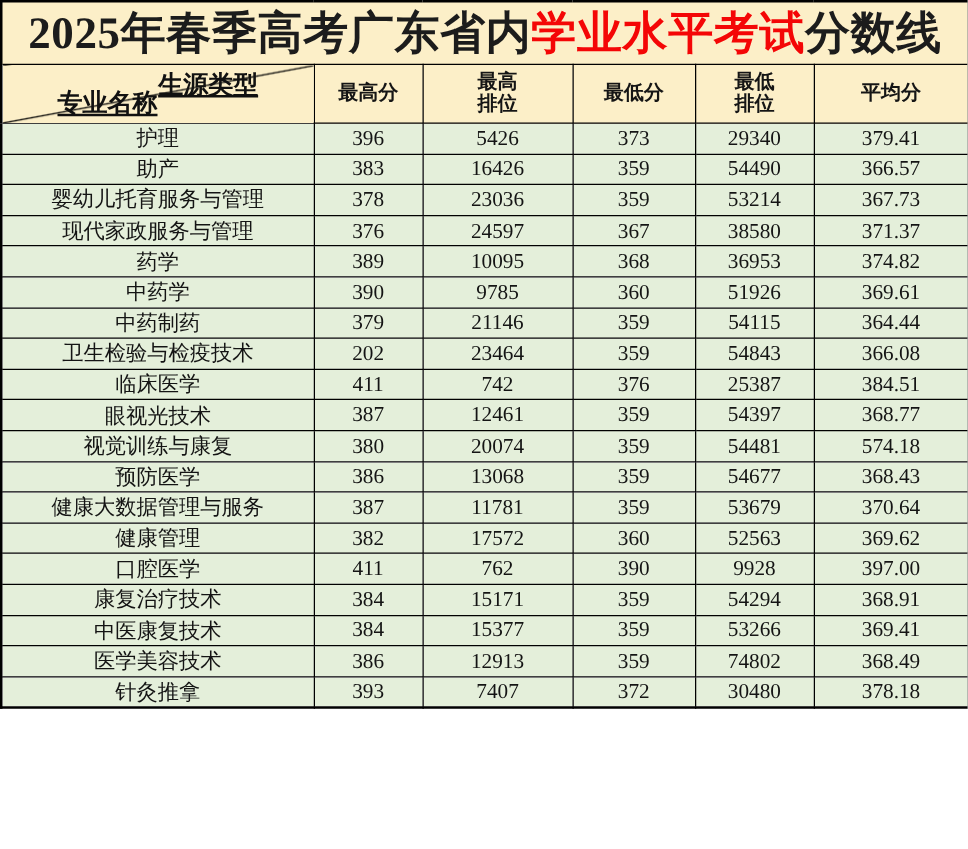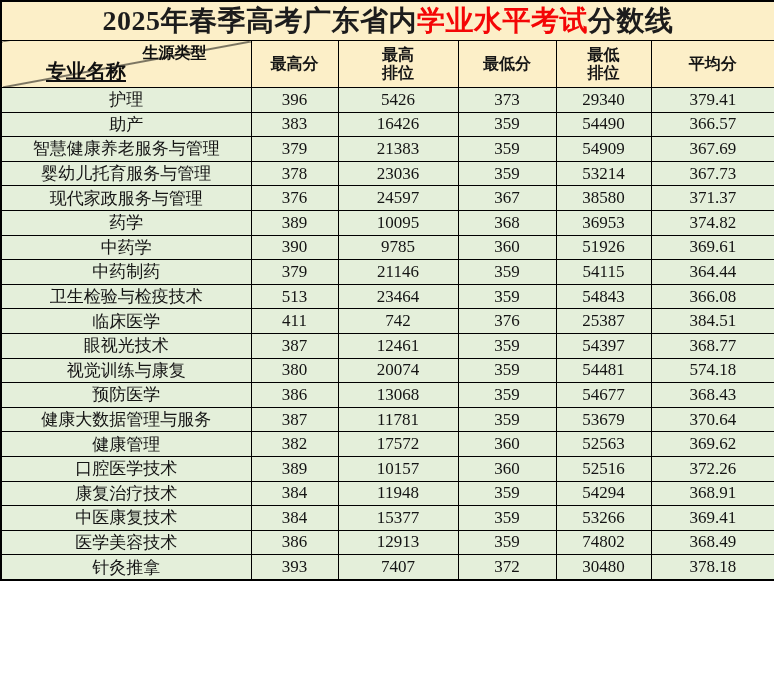--- a/index.html
+++ b/index.html
@@ -28,21 +28,21 @@
   col.c-min   { width: 98px; }
   col.c-minr  { width: 95px; }
   col.c-avg   { width: 124px; }
 
   
   th.title-cell {
     height: 38px;
     background: #fcefc8;
     border: 2px solid #000;
     border-bottom: 1px solid #000;
-    font-size: 28px;
+    font-size: 36px;
     font-weight: bold;
     text-align: center;
     vertical-align: middle;
     letter-spacing: 0.5px;
     padding: 0;
     white-space: nowrap;
     color: #1c1c1c;
   }
   .title-red { color: #f40606; }
 
@@ -67,22 +67,23 @@
     background-image: linear-gradient(to bottom right,
       transparent calc(50% - 1px), #000 50%, transparent calc(50% + 1px));
     border: 1px solid #000;
     border-left: 2px solid #000;
     padding: 0;
   }
   .corner-top {
     position: absolute;
     top: 2px;
     right: 44px;
-    font-size: 16px;
+    font-size: 20px;
     font-weight: bold;
+    text-decoration: underline;
     text-underline-offset: 2px;
     text-align: right;
   }
   .corner-bottom {
     position: absolute;
     bottom: 2px;
     left: 44px;
     font-size: 20px;
     font-weight: bold;
     text-decoration: underline;
@@ -146,28 +147,20 @@
 
   <tr>
     <td>助产</td>
     <td>383</td>
     <td>16426</td>
     <td>359</td>
     <td>54490</td>
     <td>366.57</td>
   </tr>
 
-  <tr>
-    <td>智慧健康养老服务与管理</td>
-    <td>379</td>
-    <td>21383</td>
-    <td>359</td>
-    <td>54909</td>
-    <td>367.69</td>
-  </tr>
 
   <tr>
     <td>婴幼儿托育服务与管理</td>
     <td>378</td>
     <td>23036</td>
     <td>359</td>
     <td>53214</td>
     <td>367.73</td>
   </tr>
 
@@ -203,21 +196,21 @@
     <td>379</td>
     <td>21146</td>
     <td>359</td>
     <td>54115</td>
     <td>364.44</td>
   </tr>
 
 
   <tr>
     <td>卫生检验与检疫技术</td>
-    <td>513</td>
+    <td>202</td>
     <td>23464</td>
     <td>359</td>
     <td>54843</td>
     <td>366.08</td>
   </tr>
 
   <tr>
     <td>临床医学</td>
     <td>411</td>
     <td>742</td>
@@ -265,34 +258,34 @@
 
   <tr>
     <td>健康管理</td>
     <td>382</td>
     <td>17572</td>
     <td>360</td>
     <td>52563</td>
     <td>369.62</td>
   </tr>
 
-
-  <tr>
-    <td>口腔医学技术</td>
-    <td>389</td>
-    <td>10157</td>
-    <td>360</td>
-    <td>52516</td>
-    <td>372.26</td>
-  </tr>
+  <tr>
+    <td>口腔医学</td>
+    <td>411</td>
+    <td>762</td>
+    <td>390</td>
+    <td>9928</td>
+    <td>397.00</td>
+  </tr>
+
 
   <tr>
     <td>康复治疗技术</td>
     <td>384</td>
-    <td>11948</td>
+    <td>15171</td>
     <td>359</td>
     <td>54294</td>
     <td>368.91</td>
   </tr>
 
   <tr>
     <td>中医康复技术</td>
     <td>384</td>
     <td>15377</td>
     <td>359</td>

